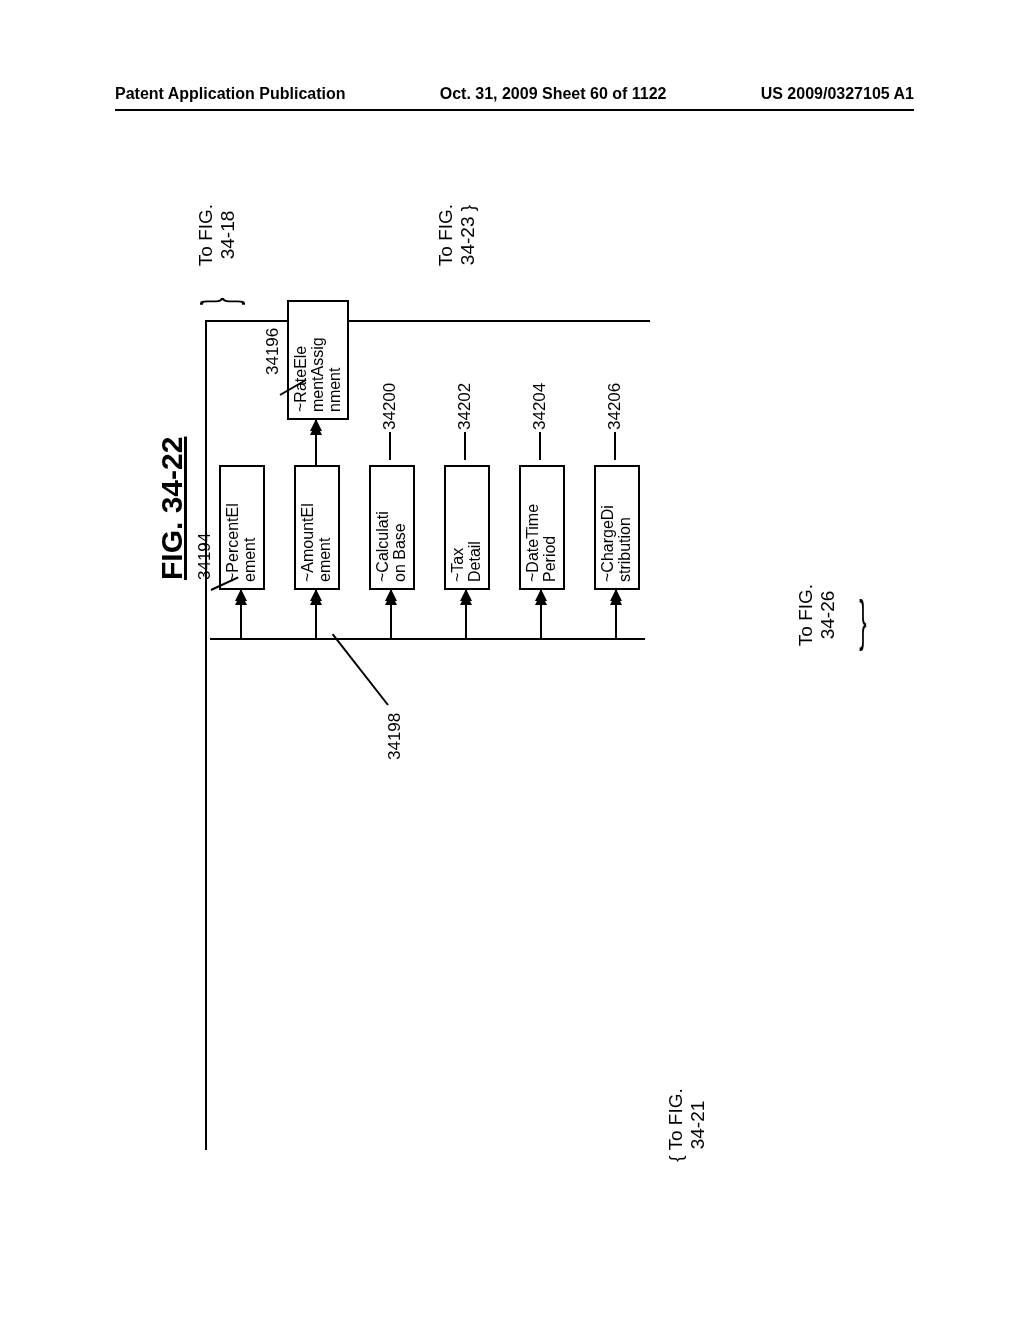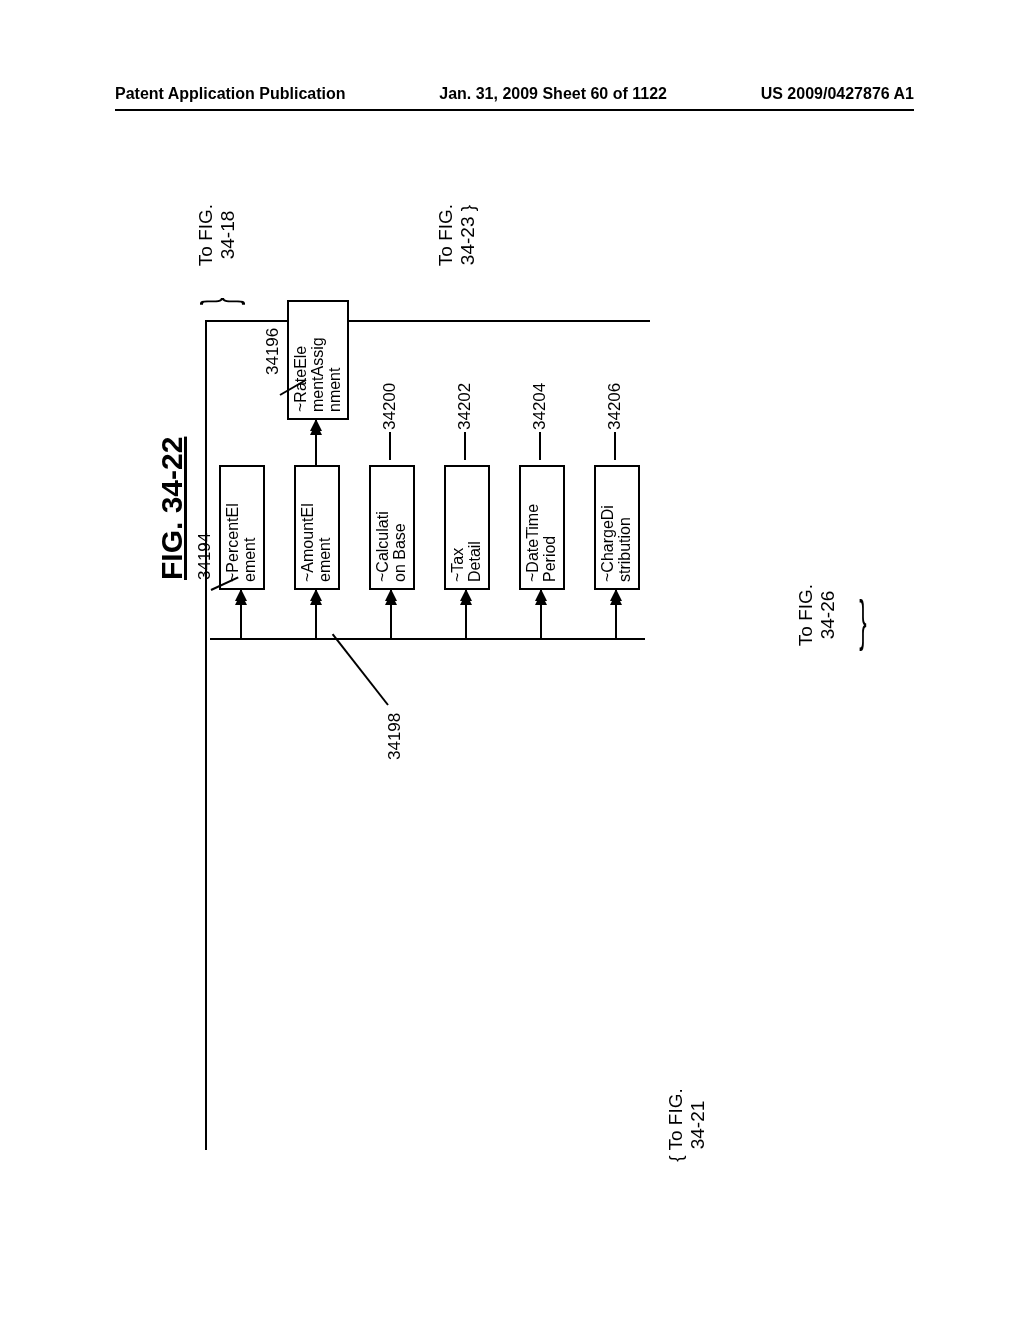--- a/index.html
+++ b/index.html
@@ -116,22 +116,22 @@
     position: absolute;
     font-size: 22px;
     transform: scaleY(2.2);
   }
 </style>
 </head>
 <body>
 
 <div class="page-header">
   <span>Patent Application Publication</span>
-  <span>Jan. 31, 2009   Sheet 60 of 1122</span>
-  <span>US 2009/0427876 A1</span>
+  <span>Oct. 31, 2009   Sheet 60 of 1122</span>
+  <span>US 2009/0327105 A1</span>
 </div>
 
 <div class="content-area">
   <div class="rotated-stage">
 
     <div class="fig-title">FIG. 34-22</div>
 
     <div class="panel-border"></div>
     <div class="trunk"></div>
 

